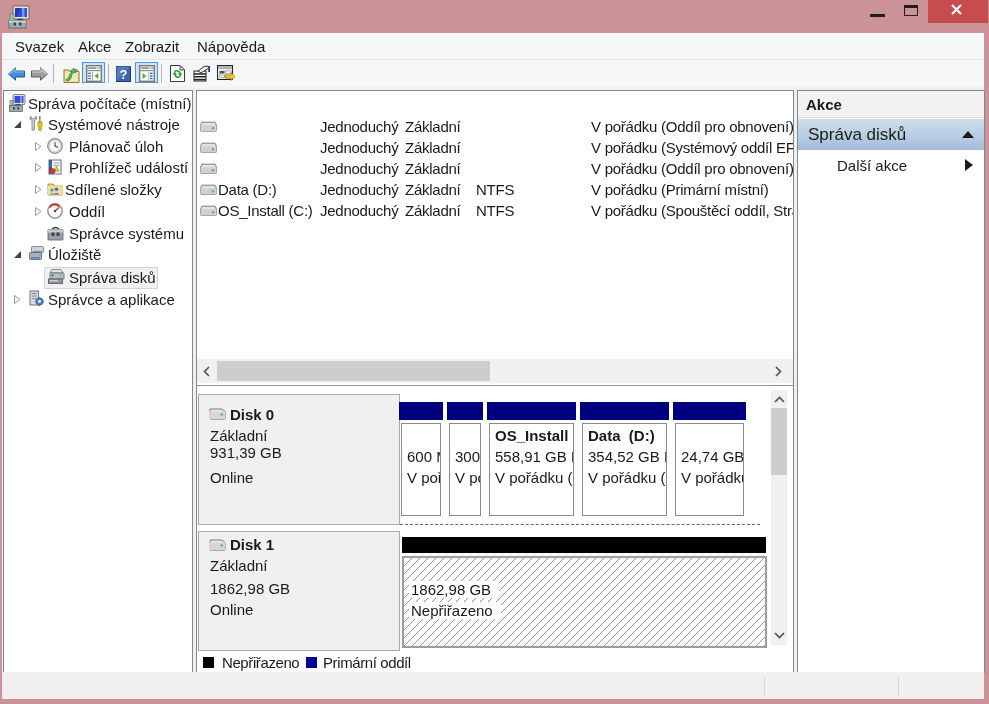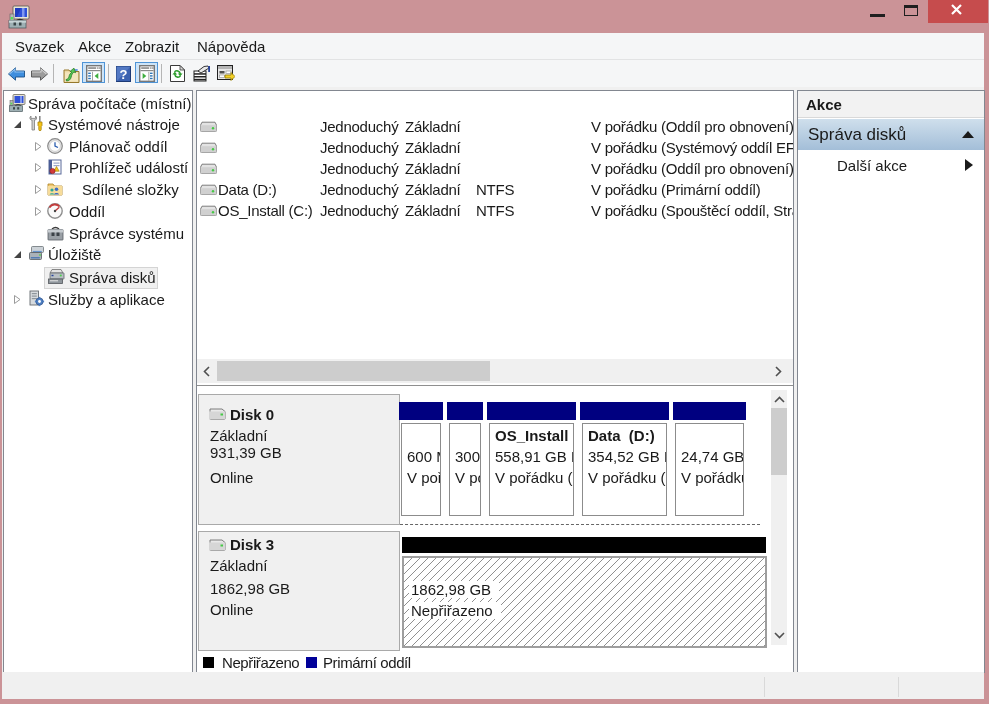--- a/index.html
+++ b/index.html
@@ -186,21 +186,21 @@
       </div>
       <div class="trow" style="left:30px;top:45px">
         <svg width="9" height="9" viewBox="0 0 9 9" style="position:absolute;top:6px">
           <path d="M1.5 0.5 L7 4.5 L1.5 8.5 Z" fill="#fff" stroke="#9a9a9a"></path>
         </svg>
         <svg width="16" height="16" viewBox="0 0 16 16" style="position:absolute;left:13px;top:2px">
           <circle cx="8" cy="8" r="7.3" fill="#e6e6e6" stroke="#8a8a8a" stroke-width="1.2"></circle>
           <circle cx="8" cy="8" r="5.4" fill="#fdfdfd" stroke="#bdbdbd" stroke-width="0.6"></circle>
           <path d="M8 4.2 L8 8 L11 9.5" fill="none" stroke="#2a5db0" stroke-width="1.3"></path>
         </svg>
-        <span class="txt" style="left:35px">Plánovač oddíl</span>
+        <span class="txt" style="left:35px">Plánovač úloh</span>
       </div>
       <div class="trow" style="left:30px;top:66px">
         <svg width="9" height="9" viewBox="0 0 9 9" style="position:absolute;top:6px">
           <path d="M1.5 0.5 L7 4.5 L1.5 8.5 Z" fill="#fff" stroke="#9a9a9a"></path>
         </svg>
         <svg width="16" height="16" viewBox="0 0 16 16" style="position:absolute;left:13px;top:2px">
           <rect x="2" y="1" width="12" height="14" fill="#fdfdfd" stroke="#5a6a9a" stroke-width="1"></rect>
           <rect x="2" y="1" width="3" height="14" fill="#4a5d96"></rect>
           <rect x="6.5" y="3.5" width="6" height="1.2" fill="#9aa6c8"></rect>
           <rect x="6.5" y="6" width="6" height="1.2" fill="#9aa6c8"></rect>
@@ -214,21 +214,21 @@
           <path d="M1.5 0.5 L7 4.5 L1.5 8.5 Z" fill="#fff" stroke="#9a9a9a"></path>
         </svg>
         <svg width="16" height="16" viewBox="0 0 16 16" style="position:absolute;left:13px;top:2px">
           <path d="M1 3 h5 l1.5 2 H15 v9 H1 Z" fill="#f0c970" stroke="#ad8423" stroke-width="0.8"></path>
           <rect x="1" y="5" width="14" height="9" fill="#f7dc9a"></rect>
           <circle cx="5" cy="9" r="1.6" fill="#2fa897"></circle>
           <path d="M2.7 13.6 c0-1.9 4.6-1.9 4.6 0 Z" fill="#2fa897"></path>
           <circle cx="9.5" cy="8.3" r="1.8" fill="#3d6fc4"></circle>
           <path d="M6.9 13.6 c0-2.2 5.2-2.2 5.2 0 Z" fill="#3d6fc4"></path>
         </svg>
-        <span class="txt" style="left:48px">Sdílené složky</span>
+        <span class="txt" style="left:31px">Sdílené složky</span>
       </div>
       <div class="trow" style="left:30px;top:110px">
         <svg width="9" height="9" viewBox="0 0 9 9" style="position:absolute;top:6px">
           <path d="M1.5 0.5 L7 4.5 L1.5 8.5 Z" fill="#fff" stroke="#9a9a9a"></path>
         </svg>
         <svg width="16" height="16" viewBox="0 0 16 16" style="position:absolute;left:13px;top:2px">
           <circle cx="8" cy="8" r="7.2" fill="#fafafa" stroke="#8f8f8f" stroke-width="1.4"></circle>
           <path d="M2.5 4.5 A6.3 6.3 0 0 1 12.5 3.5" fill="none" stroke="#c43c3c" stroke-width="1.8"></path>
           <path d="M8 8 L12.3 4.2" stroke="#c43c3c" stroke-width="1.4"></path>
           <circle cx="8" cy="8" r="1.2" fill="#444"></circle>
@@ -282,21 +282,21 @@
             <circle r="3.6" fill="#4e7fc2" stroke="#2c4f85" stroke-width="0.7"></circle>
             <circle r="1.4" fill="#fff"></circle>
             <g fill="#4e7fc2">
               <rect x="-0.9" y="-4.6" width="1.8" height="1.6"></rect>
               <rect x="-0.9" y="3" width="1.8" height="1.6"></rect>
               <rect x="-4.6" y="-0.9" width="1.6" height="1.8"></rect>
               <rect x="3" y="-0.9" width="1.6" height="1.8"></rect>
             </g>
           </g>
         </svg>
-        <span class="txt" style="left:35px">Služby a aplikace</span>
+        <span class="txt" style="left:35px">Správce a aplikace</span>
       </div>
     </div>
     <div class="panel" id="mid">
       <div class="lrow" style="top:25px">
         <svg class="vicon" width="17" height="11" viewBox="0 0 17 11" style="position:absolute;left:3px;top:5px">
           <path d="M2 1.2 h13 l1.5 3 v5.3 a1 1 0 0 1 -1 1 h-14 a1 1 0 0 1 -1 -1 V4.2 Z" fill="#e3e3e3" stroke="#6f6f6f" stroke-width="0.9"></path>
           <rect x="0.5" y="4.2" width="16" height="6.3" fill="#d0d0d0"></rect>
           <circle cx="13" cy="7.3" r="1.2" fill="#45c945"></circle>
         </svg>
         <span style="left:123px">Jednoduchý</span>
@@ -326,21 +326,21 @@
       <div class="lrow" style="top:88px">
         <svg class="vicon" width="17" height="11" viewBox="0 0 17 11" style="position:absolute;left:3px;top:5px">
           <path d="M2 1.2 h13 l1.5 3 v5.3 a1 1 0 0 1 -1 1 h-14 a1 1 0 0 1 -1 -1 V4.2 Z" fill="#e3e3e3" stroke="#6f6f6f" stroke-width="0.9"></path>
           <rect x="0.5" y="4.2" width="16" height="6.3" fill="#d0d0d0"></rect>
           <circle cx="13" cy="7.3" r="1.2" fill="#45c945"></circle>
         </svg>
         <span style="left:21px">Data (D:)</span>
         <span style="left:123px">Jednoduchý</span>
         <span style="left:208px">Základní</span>
         <span style="left:279px">NTFS</span>
-        <span style="left:394px">V pořádku (Primární oddíl)</span>
+        <span style="left:394px">V pořádku (Primární místní)</span>
       </div>
       <div class="lrow" style="top:109px">
         <svg class="vicon" width="17" height="11" viewBox="0 0 17 11" style="position:absolute;left:3px;top:5px">
           <path d="M2 1.2 h13 l1.5 3 v5.3 a1 1 0 0 1 -1 1 h-14 a1 1 0 0 1 -1 -1 V4.2 Z" fill="#e3e3e3" stroke="#6f6f6f" stroke-width="0.9"></path>
           <rect x="0.5" y="4.2" width="16" height="6.3" fill="#d0d0d0"></rect>
           <circle cx="13" cy="7.3" r="1.2" fill="#45c945"></circle>
         </svg>
         <span style="left:21px">OS_Install (C:)</span>
         <span style="left:123px">Jednoduchý</span>
         <span style="left:208px">Základní</span>
@@ -398,21 +398,21 @@
         <div style="top:45px">V pořádku (Oddíl pro</div>
       </div>
       <div style="position:absolute;left:203px;top:433px;width:360px;height:1px;border-top:1px dashed #666"></div>
 
       <div class="dlabel" style="top:440px;height:120px">
         <svg width="19" height="13" viewBox="0 0 19 13" style="position:absolute;left:9px;top:7px">
           <path d="M2 1 h12 l3 2.5 v7 a1 1 0 0 1 -1 1 h-13 a1 1 0 0 1 -1 -1 V3.5 Z" fill="#e9e9e9" stroke="#6f6f6f" stroke-width="0.9"></path>
           <rect x="1" y="3.5" width="16" height="8" fill="#d6d6d6"></rect>
           <rect x="12.5" y="5.5" width="2.5" height="2" fill="#45c945"></rect>
         </svg>
-        <div style="left:31px;top:4px;font-weight:bold">Disk 3</div>
+        <div style="left:31px;top:4px;font-weight:bold">Disk 1</div>
         <div style="top:25px">Základní</div>
         <div style="top:48px">1862,98 GB</div>
         <div style="top:69px">Online</div>
       </div>
       <div style="position:absolute;left:205px;top:446px;width:364px;height:16px;background:#000"></div>
       <div id="hatch" style="position:absolute;left:205px;top:465px;width:365px;height:92px;border:2px solid #9e9e9e;background:#fff;font-size:15px">
         <svg width="361" height="88" style="position:absolute;left:0;top:0">
           <defs>
             <pattern id="hp" width="8" height="8" patternUnits="userSpaceOnUse">
               <path d="M-2 10 L10 -2" stroke="#909090" stroke-width="1"></path>

